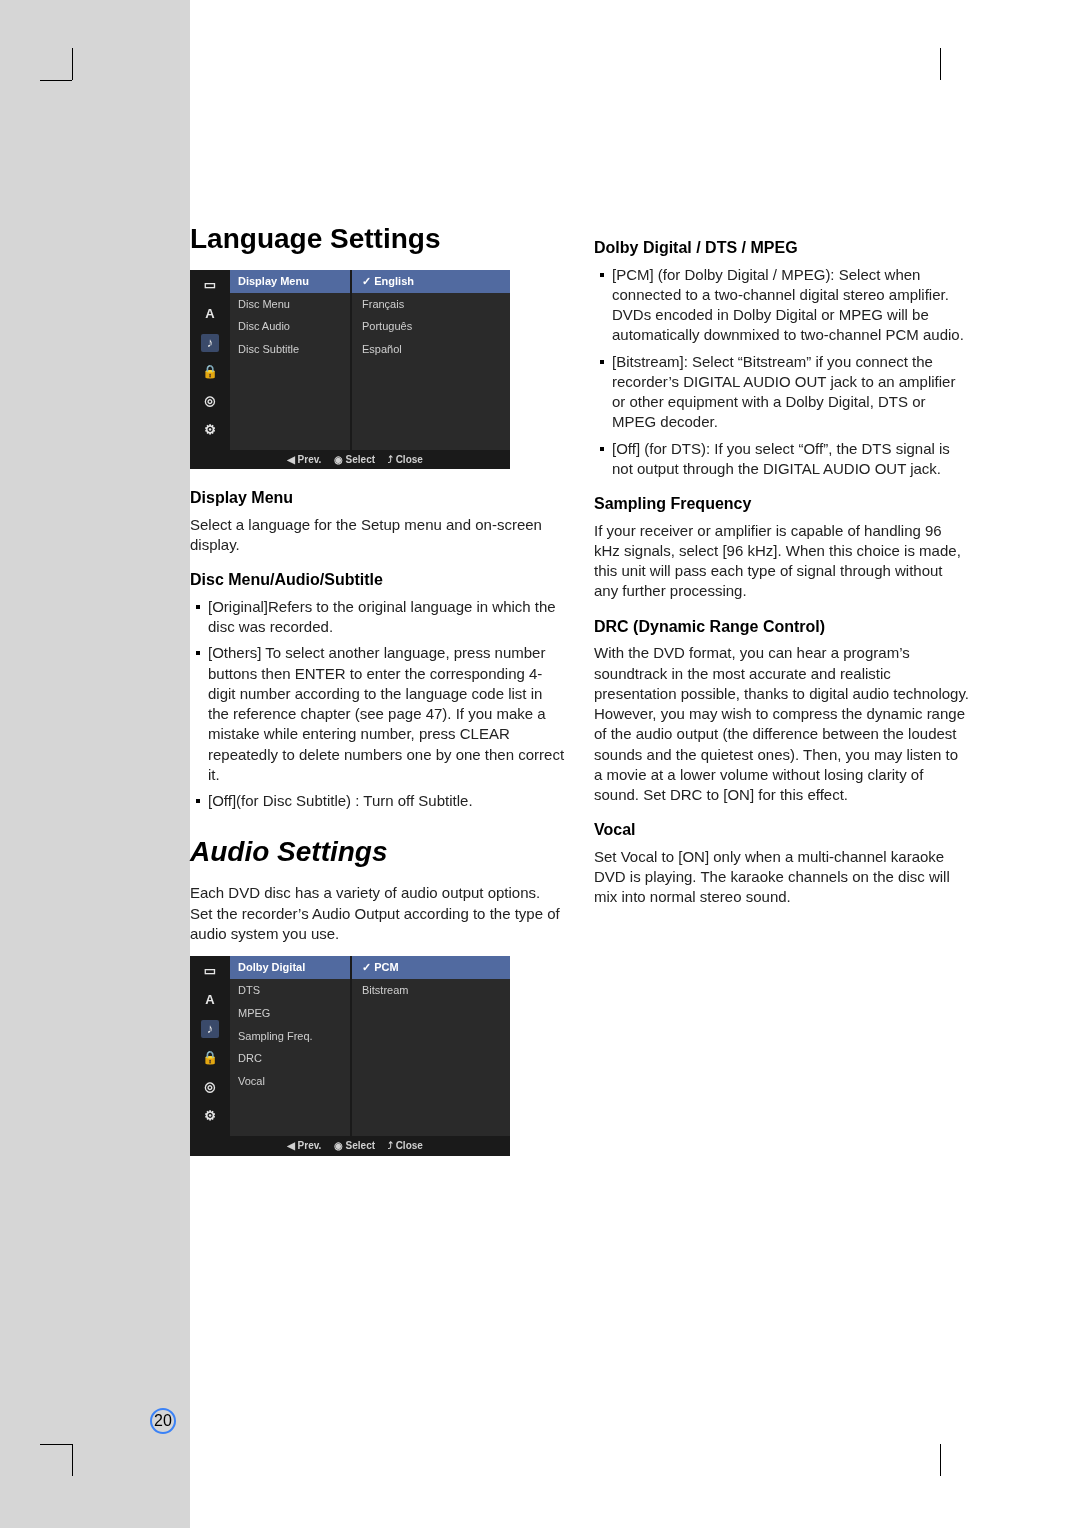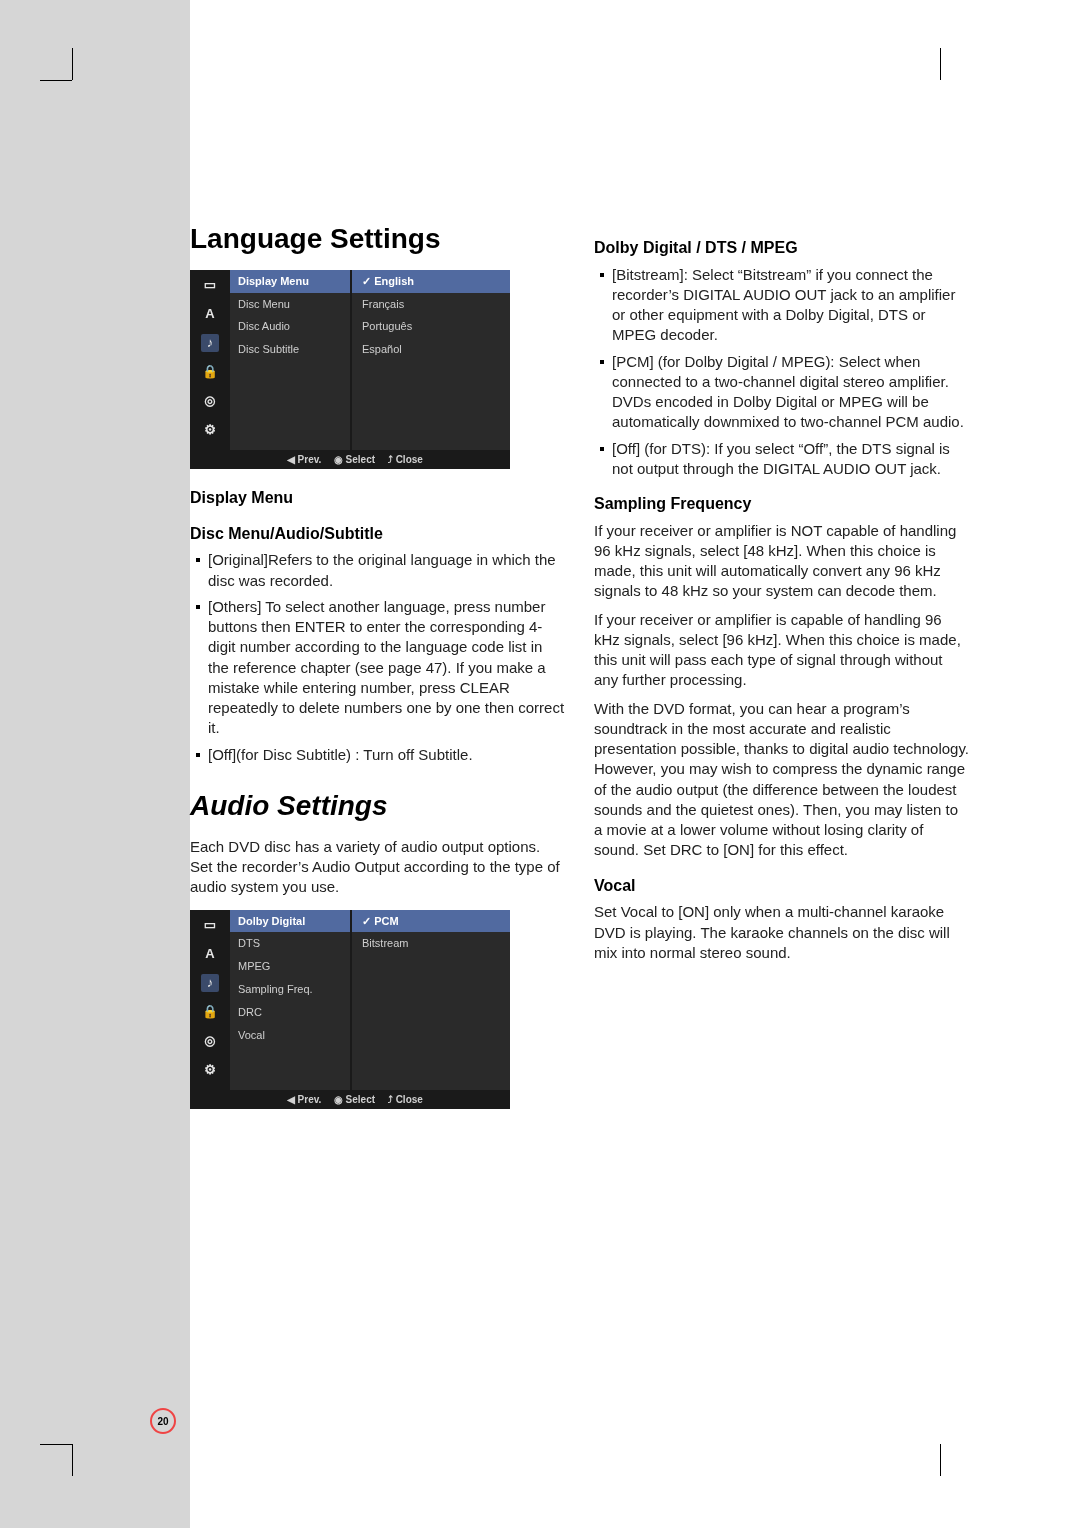--- a/index.html
+++ b/index.html
@@ -141,25 +141,25 @@
     text-align: center;
     padding: 3px 8px;
     font-size: 10px;
   }
   .osd-footer span { margin-left: 10px; }
   .page-number {
     position: absolute;
     left: 150px;
     bottom: 94px;
     width: 26px; height: 26px;
-    border: 2px solid #ef4444;
+    border: 2px solid #3b82f6;
     border-radius: 50%;
     display: flex; align-items: center; justify-content: center;
-    font-size: 10px;
-    font-weight: bold;
+    font-size: 16px;
+    font-weight: normal;
     background: #d6d6d6;
   }
 </style>
 </head>
 <body>
 
 <div class="page-gutter"></div>
 
 <div class="crop-h" style="left:40px; top:80px; width:32px;"></div>
 <div class="crop-v" style="left:72px; top:48px; height:32px;"></div>
@@ -198,20 +198,21 @@
         </div>
       </div>
       <div class="osd-footer">
         <span>◀ Prev.</span>
         <span>◉ Select</span>
         <span>⤴ Close</span>
       </div>
     </div>
 
     <h2 class="sub">Display Menu</h2>
+    <p>Select a language for the Setup menu and on-screen display.</p>
 
     <h2 class="sub">Disc Menu/Audio/Subtitle</h2>
     <ul class="bullets">
       <li>[Original]Refers to the original language in which the disc was recorded.</li>
       <li>[Others] To select another language, press number buttons then ENTER to enter the corresponding 4-digit number according to the language code list in the reference chapter (see page 47). If you make a mistake while entering number, press CLEAR repeatedly to delete numbers one by one then correct it.</li>
       <li>[Off](for Disc Subtitle) : Turn off Subtitle.</li>
     </ul>
 
     <h1 style="margin-top:22px;font-style:italic;">Audio Settings</h1>
     <p>Each DVD disc has a variety of audio output options. Set the recorder’s Audio Output according to the type of audio system you use.</p>
@@ -245,29 +246,29 @@
         <span>⤴ Close</span>
       </div>
     </div>
 
   </div>
 
   <div class="col">
 
     <h2 class="sub" style="margin-top:17px;">Dolby Digital / DTS / MPEG</h2>
     <ul class="bullets">
+      <li>[PCM] (for Dolby Digital / MPEG): Select when connected to a two-channel digital stereo amplifier. DVDs encoded in Dolby Digital or MPEG will be automatically downmixed to two-channel PCM audio.</li>
       <li>[Bitstream]: Select “Bitstream” if you connect the recorder’s DIGITAL AUDIO OUT jack to an amplifier or other equipment with a Dolby Digital, DTS or MPEG decoder.</li>
-      <li>[PCM] (for Dolby Digital / MPEG): Select when connected to a two-channel digital stereo amplifier. DVDs encoded in Dolby Digital or MPEG will be automatically downmixed to two-channel PCM audio.</li>
       <li>[Off] (for DTS): If you select “Off”, the DTS signal is not output through the DIGITAL AUDIO OUT jack.</li>
     </ul>
 
     <h2 class="sub">Sampling Frequency</h2>
-    <p>If your receiver or amplifier is NOT capable of handling 96 kHz signals, select [48 kHz]. When this choice is made, this unit will automatically convert any 96 kHz signals to 48 kHz so your system can decode them.</p>
     <p>If your receiver or amplifier is capable of handling 96 kHz signals, select [96 kHz]. When this choice is made, this unit will pass each type of signal through without any further processing.</p>
 
+    <h2 class="sub">DRC (Dynamic Range Control)</h2>
     <p>With the DVD format, you can hear a program’s soundtrack in the most accurate and realistic presentation possible, thanks to digital audio technology. However, you may wish to compress the dynamic range of the audio output (the difference between the loudest sounds and the quietest ones). Then, you may listen to a movie at a lower volume without losing clarity of sound. Set DRC to [ON] for this effect.</p>
 
     <h2 class="sub">Vocal</h2>
     <p>Set Vocal to [ON] only when a multi-channel karaoke DVD is playing. The karaoke channels on the disc will mix into normal stereo sound.</p>
 
   </div>
 
 </div>
 
 <div class="page-number">20</div>

